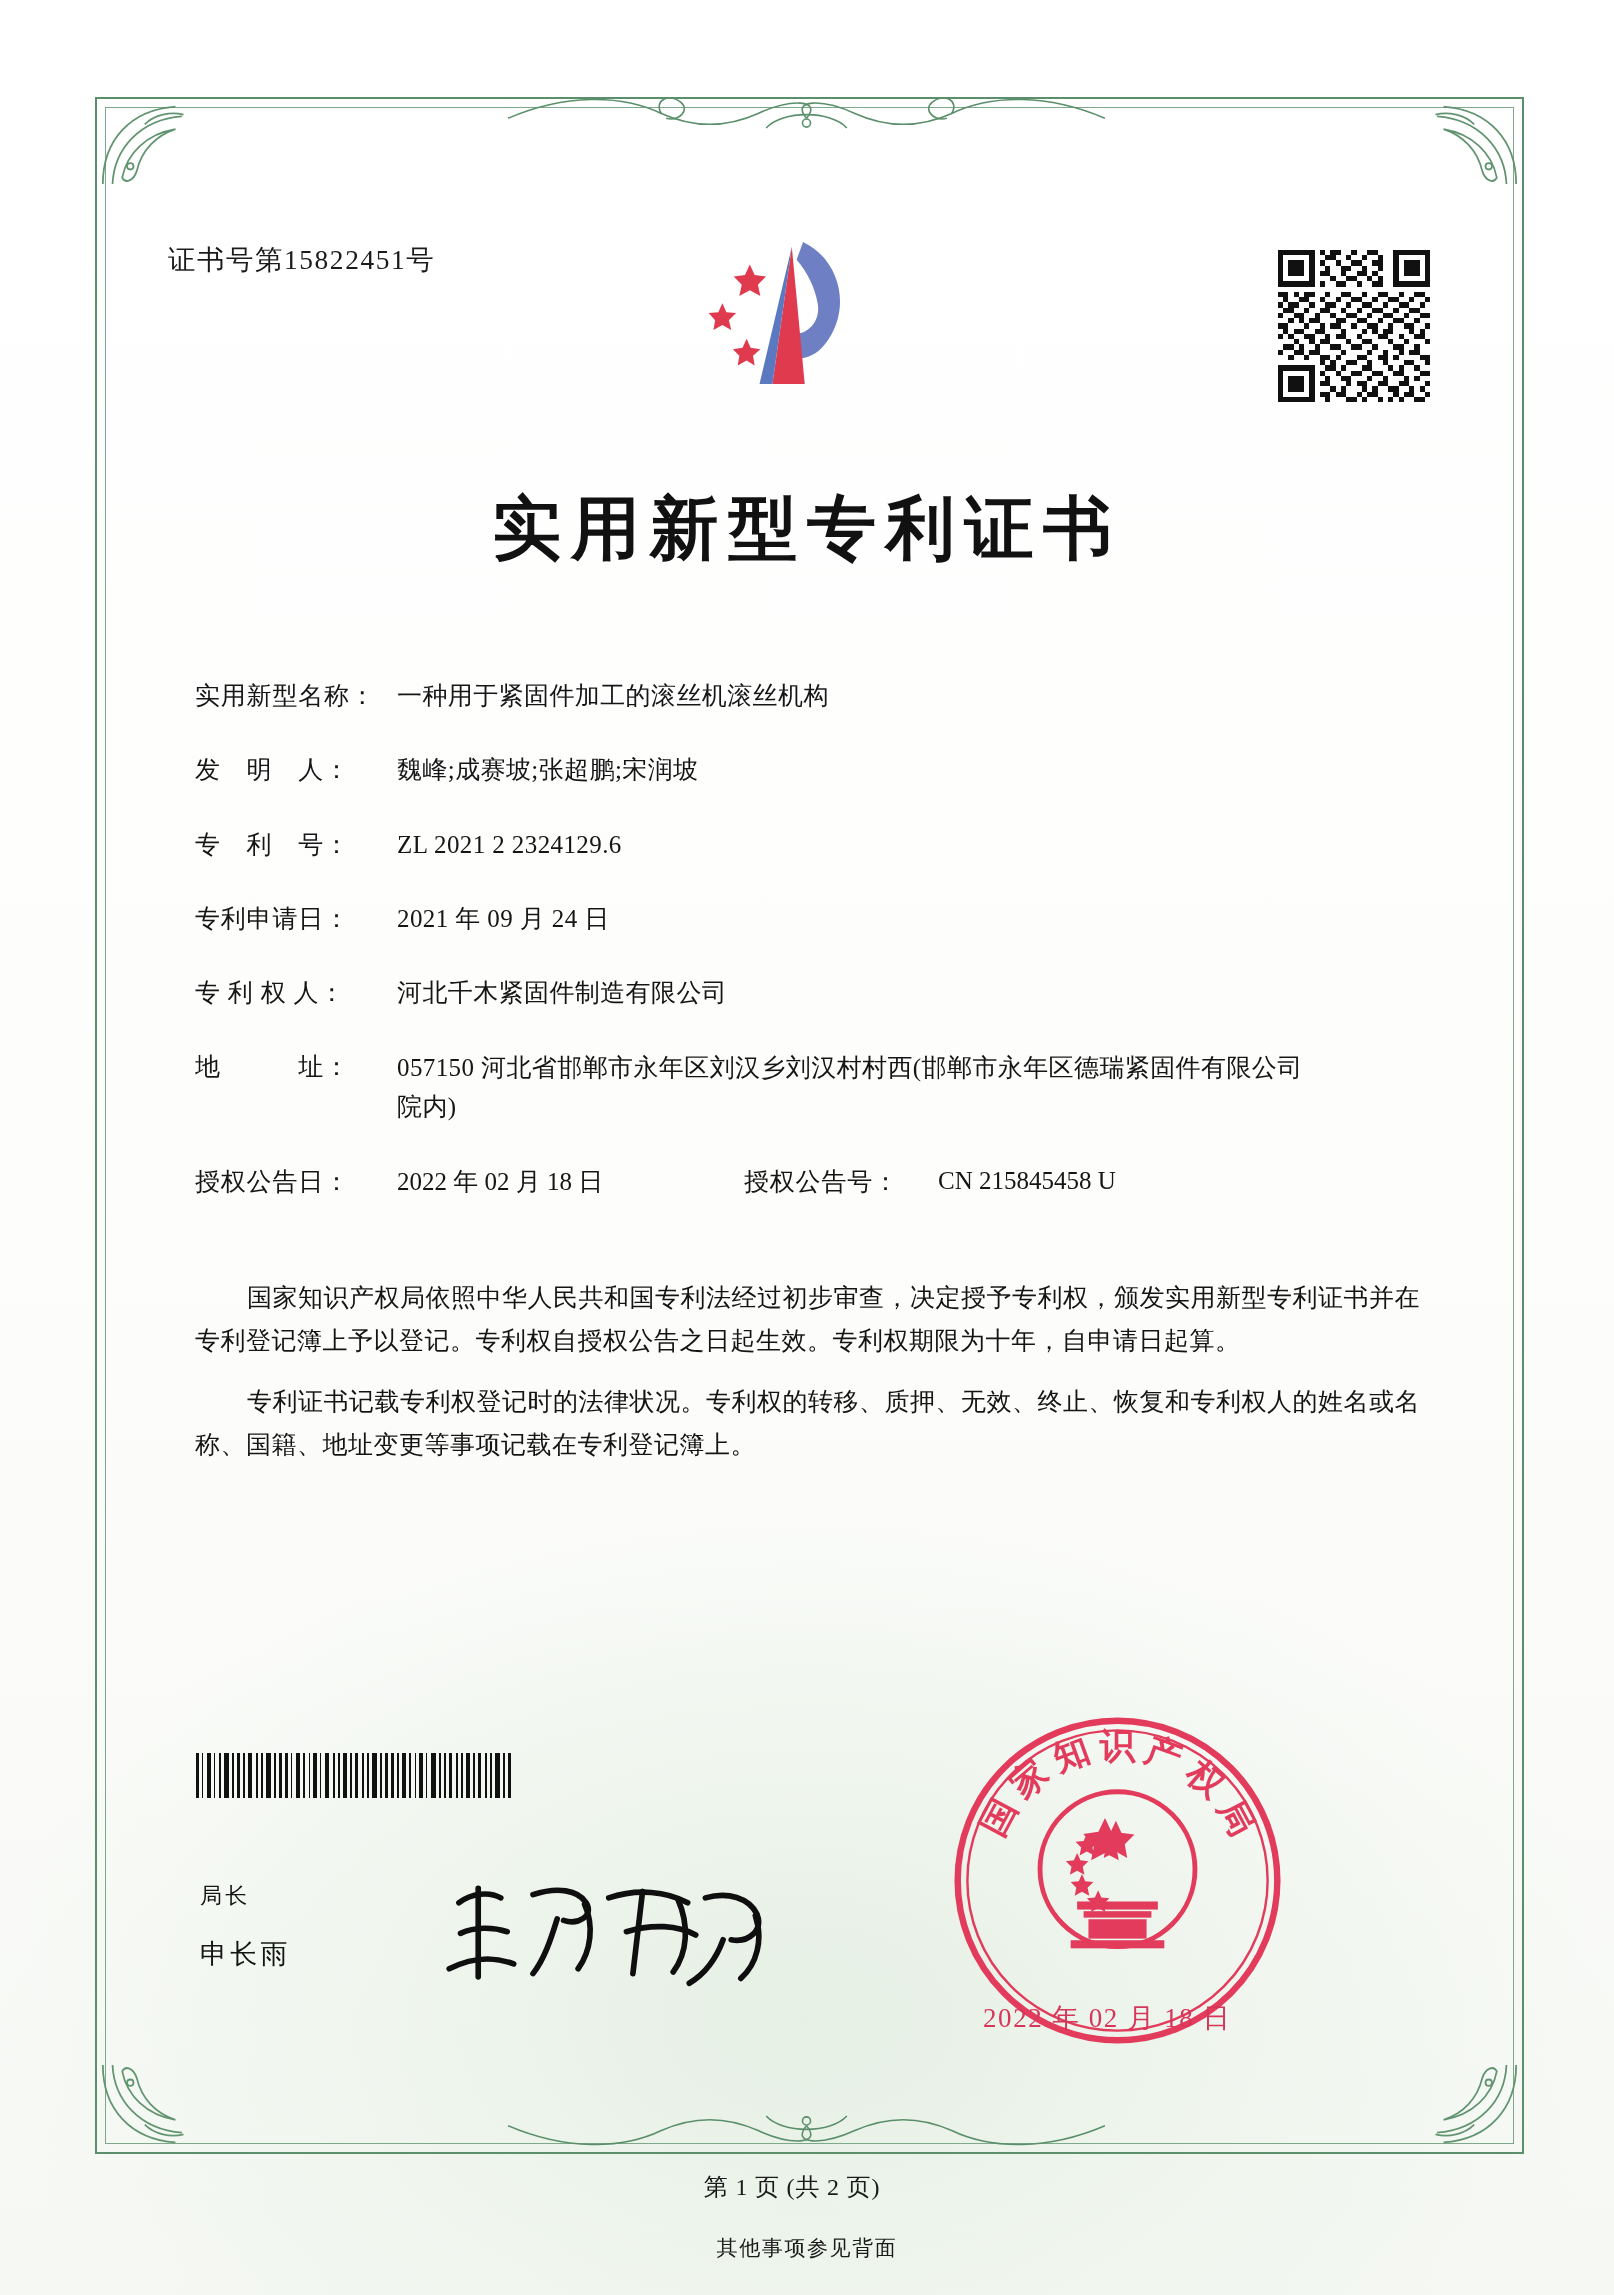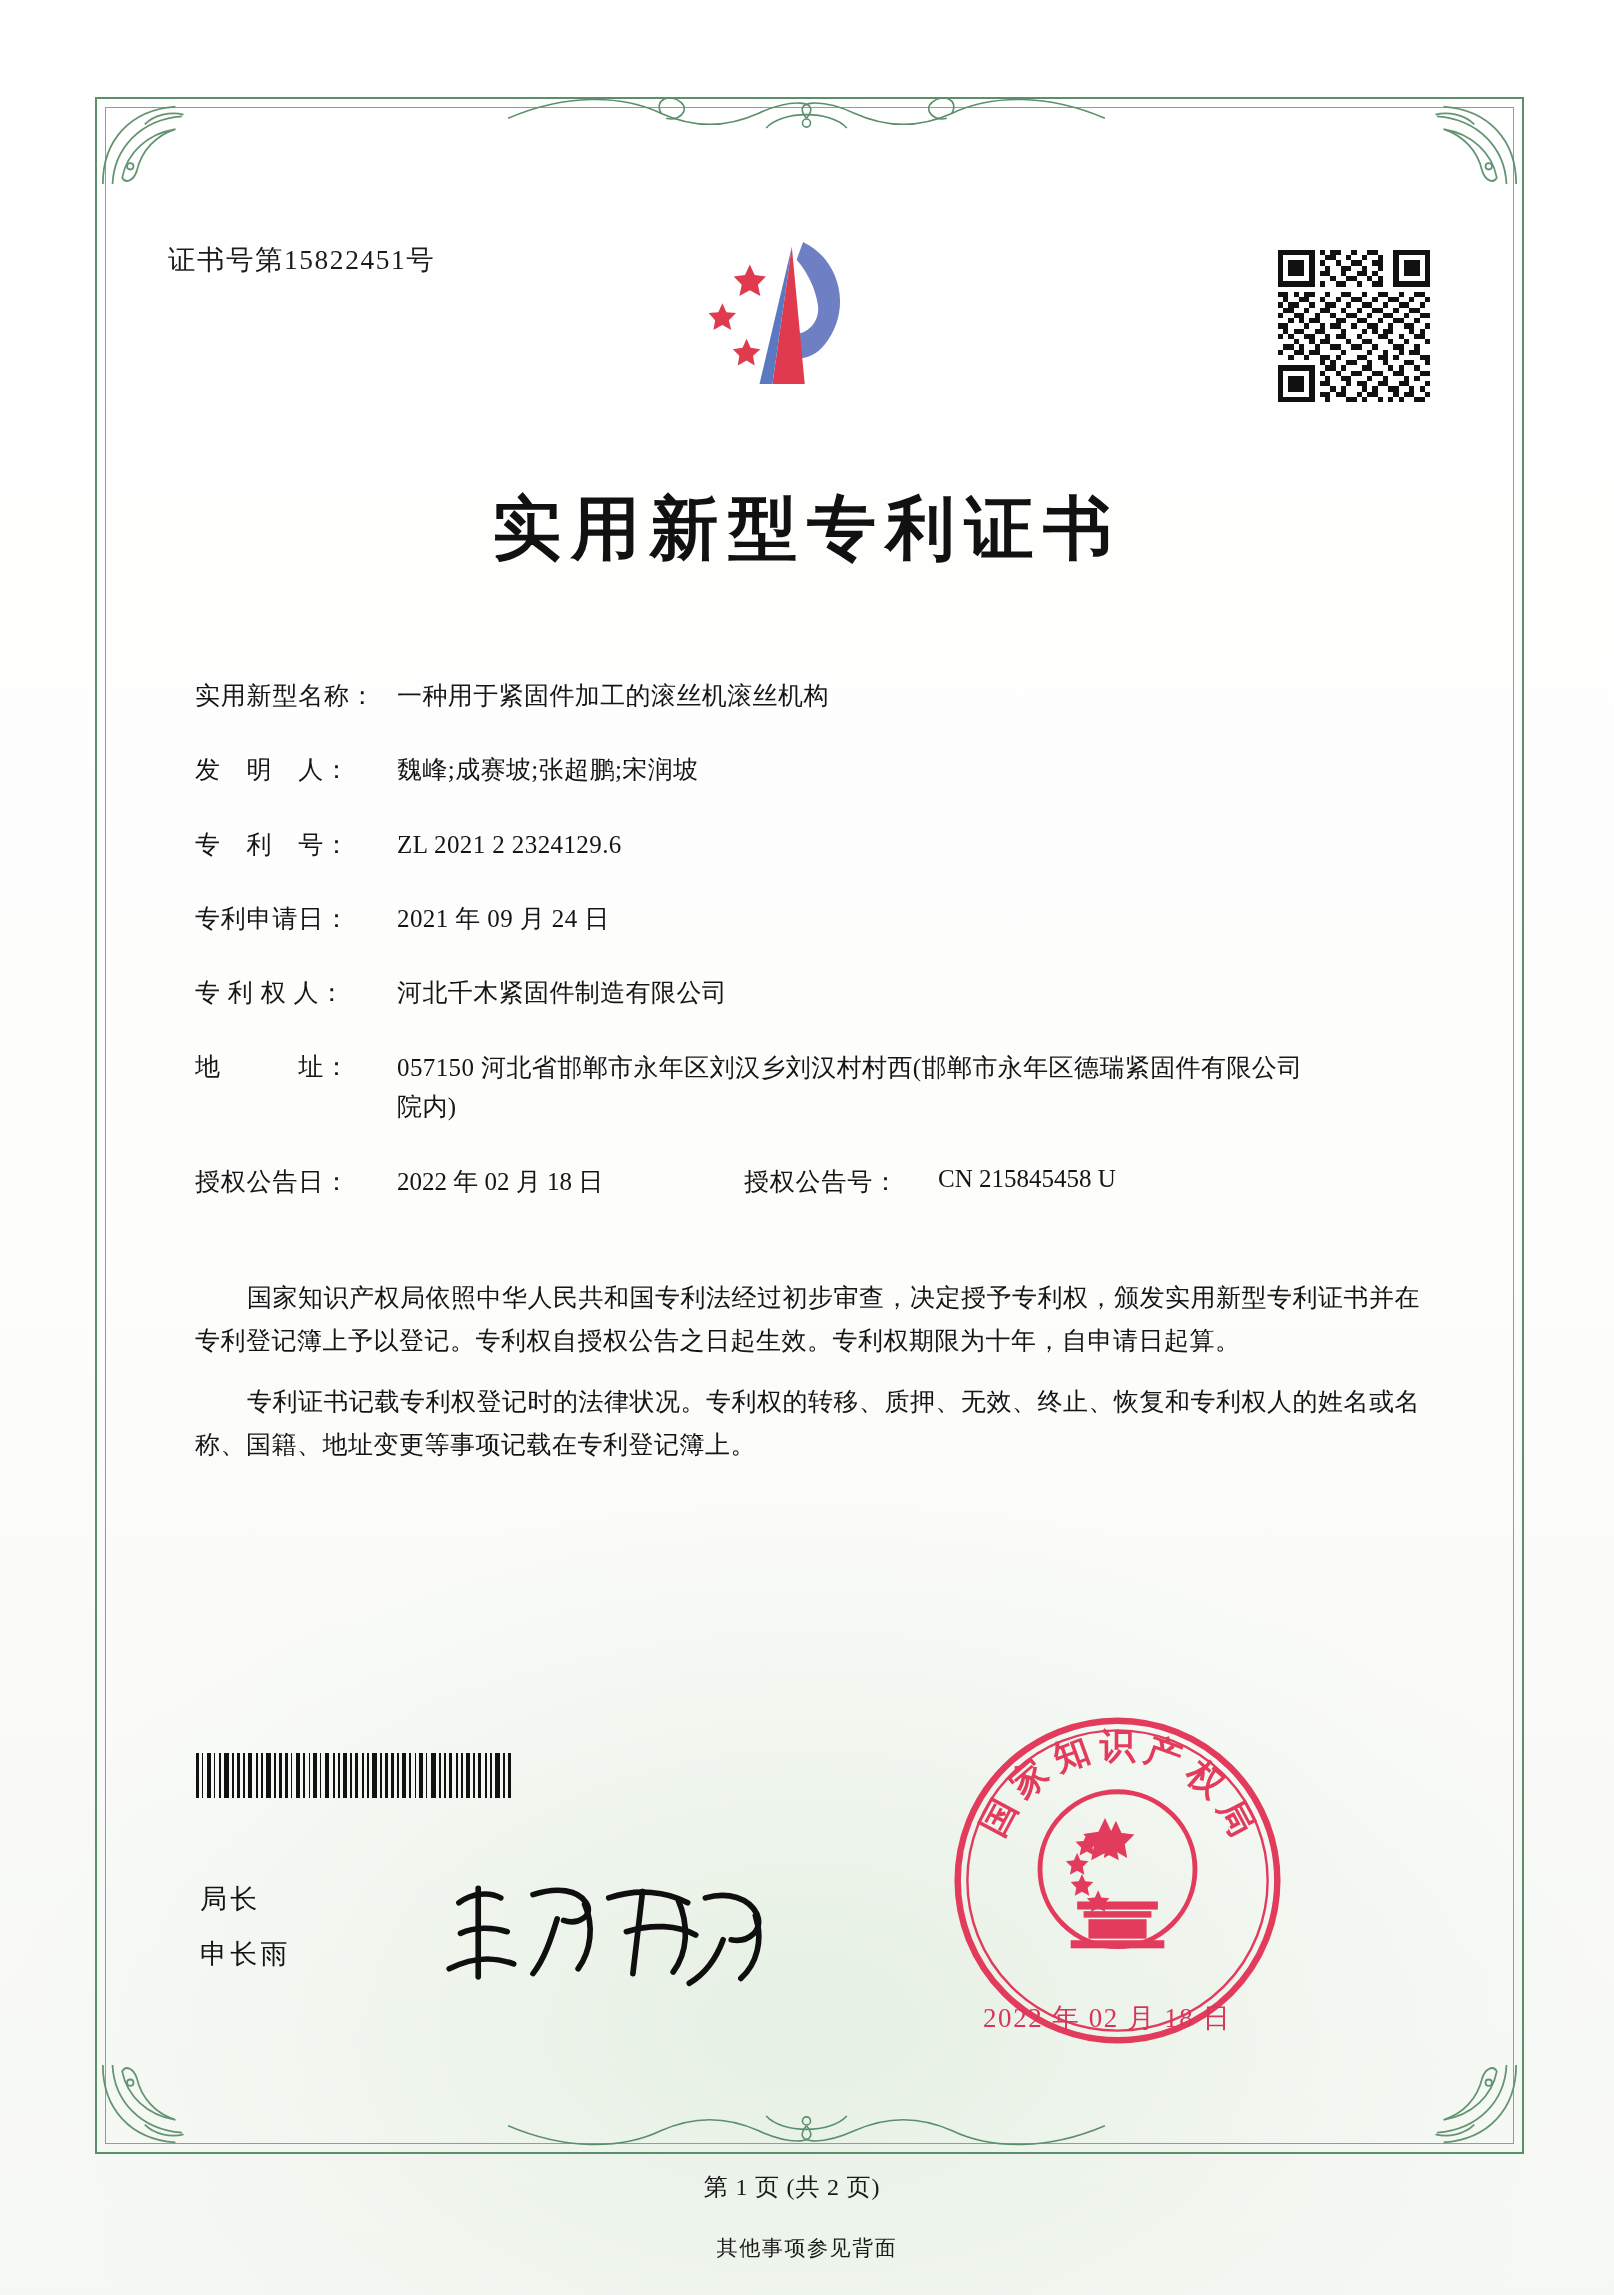--- a/index.html
+++ b/index.html
@@ -148,21 +148,21 @@
     flex: 1 1 auto;
     letter-spacing: 0.4px;
   }
   .field-value.addr {
     max-width: 912px;
     line-height: 1.55;
   }
 
   .row-grant {
     display: flex;
-    align-items: flex-start;
+    align-items: center;
     margin-bottom: 24px;
     font-size: 25px;
   }
   .grant-date-label { width: 202px; flex: 0 0 202px; letter-spacing: 0.8px; }
   .grant-date-value { flex: 0 0 347px; }
   .grant-no-label { flex: 0 0 194px; letter-spacing: 0.8px; }
   .grant-no-value { flex: 1 1 auto; }
 
   
   .paragraphs {
@@ -209,21 +209,21 @@
     color: #d5365a;
     letter-spacing: 1.6px;
     white-space: nowrap;
   }
 
   
   .sig-label {
     position: absolute;
     left: 200px;
     top: 1881px;
-    font-size: 27px;
+    font-size: 22px;
     letter-spacing: 3.2px;
     color: #141414;
   }
   .sig-name {
     position: absolute;
     left: 200px;
     top: 1936px;
     font-size: 27px;
     letter-spacing: 3.2px;
     color: #141414;

